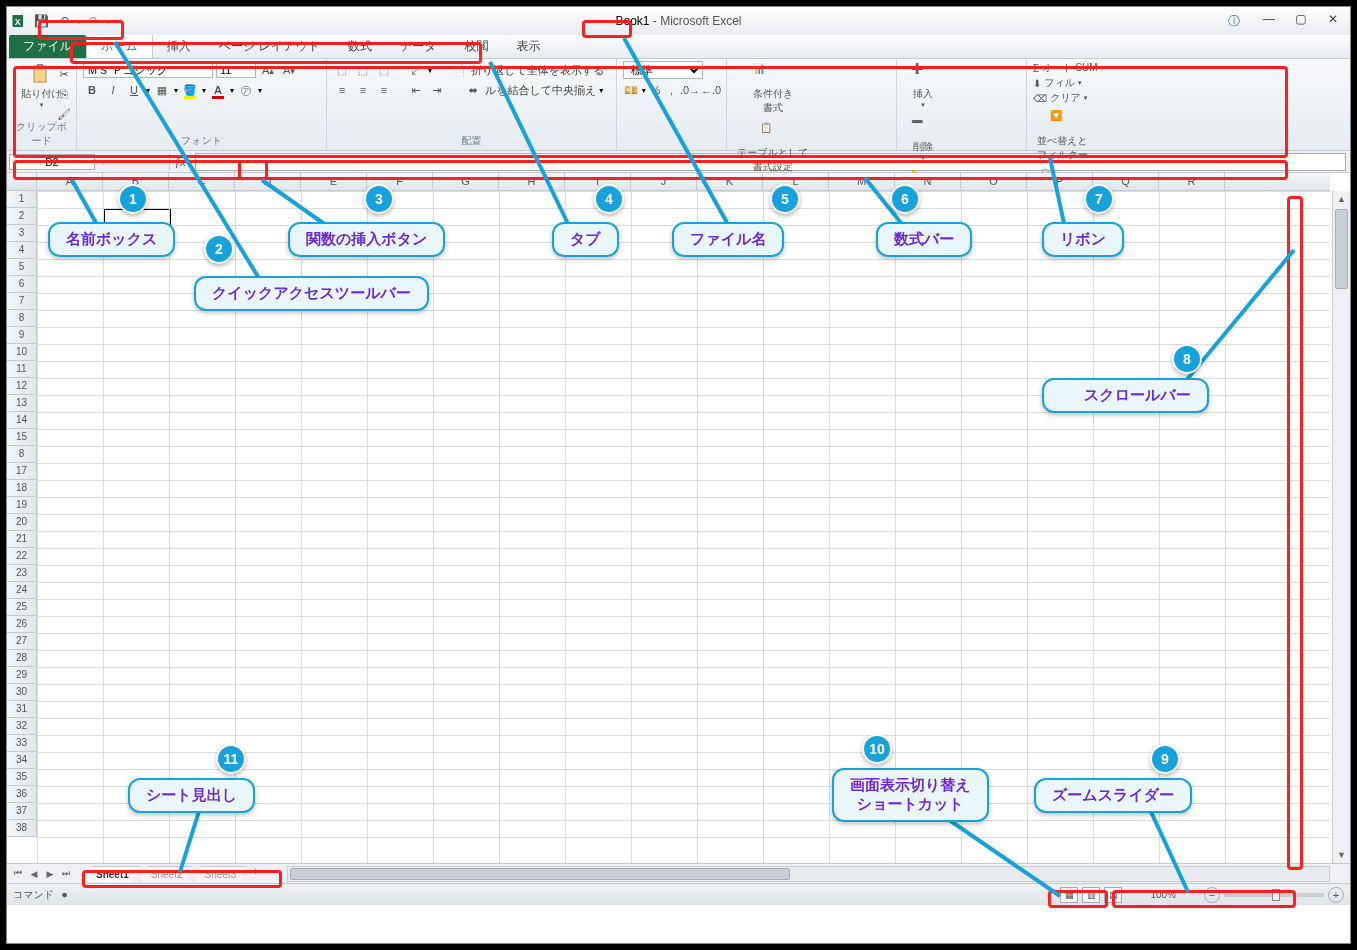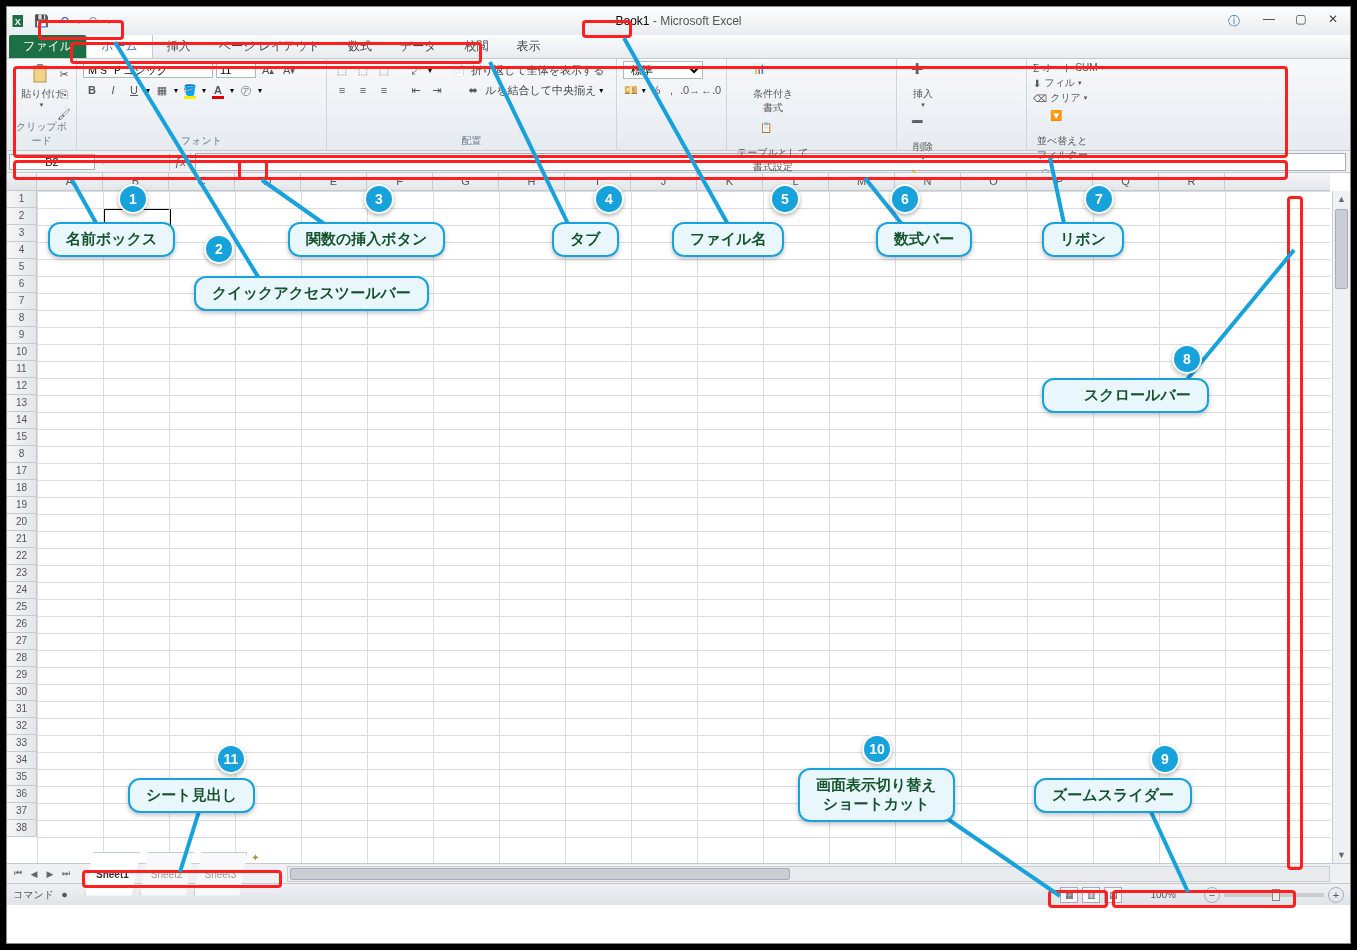--- a/index.html
+++ b/index.html
@@ -55,41 +55,41 @@
 .active-cell { position:absolute; border:2px solid #000; background:transparent; box-sizing:border-box;}
 .vscroll { position:absolute; right:0; top:18px; bottom:0; width:18px; background:#eef0f3; border-left:1px solid #ccc;}
 .vscroll-thumb { position:absolute; left:2px; right:2px; top:2px; height:80px; background:#c9ced5; border:1px solid #aab; border-radius:2px;}
 .vscroll-arrow { position:absolute; left:0; right:0; height:16px; display:flex; align-items:center; justify-content:center; font-size:9px; color:#666;}
 
 
 .sheet-row { height:20px; background:#eef0f3; border-top:1px solid #c5c9d0; display:flex; align-items:center; position:relative;}
 .sheet-nav { display:flex; padding:0 4px; gap:2px;}
 .sheet-nav-btn { width:14px; height:14px; font-size:9px; color:#666; display:flex; align-items:center; justify-content:center;}
 .sheet-tabs { display:flex; margin-left:8px;}
-.sheet-tab { font-size:10px; padding:16px 10px; background:#f7f8fa; border:1px solid #c5c9d0; border-bottom:none; color:#999; clip-path: polygon(8px 0, 100% 0, calc(100% - 8px) 100%, 0 100%);}
+.sheet-tab { font-size:10px; padding:2px 10px; background:#f7f8fa; border:1px solid #c5c9d0; border-bottom:none; color:#999; clip-path: polygon(8px 0, 100% 0, calc(100% - 8px) 100%, 0 100%);}
 .sheet-tab.active { background:#fff; color:#333; font-weight:bold;}
 .new-sheet { width:18px; height:14px; margin-left:4px; font-size:10px; color:#b88a3a;}
 .hscroll { position:absolute; right:20px; left:280px; top:2px; height:16px; background:#e8ebee; border:1px solid #ccc;}
 .hscroll-thumb{ position:absolute; left:2px; top:1px; bottom:1px; width:500px; background:#c9ced5; border:1px solid #aab; border-radius:2px;}
 
 
 .status-bar { height:22px; background:linear-gradient(#eef1f4,#dfe4e9); border-top:1px solid #c5c9d0; display:flex; align-items:center; font-size:10px; color:#555; padding:0 6px; justify-content:space-between;}
 .status-left { display:flex; align-items:center; gap:8px;}
 .status-right { display:flex; align-items:center; gap:4px;}
 .view-btn { width:18px; height:16px; border:1px solid #aab; background:#f5f7f9; display:flex; align-items:center; justify-content:center; font-size:9px;}
 .zoom-track { width:100px; height:4px; background:#ccc; position:relative;}
 .zoom-handle { position:absolute; left:48px; top:-4px; width:8px; height:12px; background:#eee; border:1px solid #888;}
 .zoombtn { width:16px; height:16px; border:1px solid #aab; border-radius:8px; display:flex; align-items:center; justify-content:center; font-size:11px;}
 
 
 .hl { position:absolute; border:3px solid #ff1f1f; border-radius:4px; pointer-events:none; z-index:50;}
 
 
 .callout-num { position:absolute; width:30px; height:30px; border-radius:50%; background:#18a2db; border:2px solid #fff; color:#fff; font-size:14px; font-weight:bold; display:flex; align-items:center; justify-content:center; z-index:70; box-shadow:0 2px 4px rgba(0,0,0,0.3);}
-.callout-box { position:absolute; background:#e9f7fc; border:2px solid #18a2db; border-radius:12px; padding:6px 16px; font-size:15px; color:#14532d; font-weight:bold; z-index:65; box-shadow:0 2px 5px rgba(0,0,0,0.25); white-space:nowrap;}
+.callout-box { position:absolute; background:#e9f7fc; border:2px solid #18a2db; border-radius:12px; padding:6px 16px; font-size:15px; color:#6d28d9; font-weight:bold; z-index:65; box-shadow:0 2px 5px rgba(0,0,0,0.25); white-space:nowrap;}
 
 
 .overlay-svg { position:absolute; inset:0; pointer-events:none; z-index:60;}
 .overlay-svg line { stroke:#18a2db; stroke-width:4; }
 </style>
 </head>
 <body>
 
 <div class="window">
 
@@ -520,15 +520,15 @@
 
 <div class="callout-box" style="left:48px; top:222px;">名前ボックス</div>
 <div class="callout-box" style="left:194px; top:276px;">クイックアクセスツールバー</div>
 <div class="callout-box" style="left:288px; top:222px;font-family:Liberation Serif, serif;">関数の挿入ボタン</div>
 <div class="callout-box" style="left:552px; top:222px;">タブ</div>
 <div class="callout-box" style="left:672px; top:222px;">ファイル名</div>
 <div class="callout-box" style="left:876px; top:222px;">数式バー</div>
 <div class="callout-box" style="left:1042px; top:222px;">リボン</div>
 <div class="callout-box" style="left:1042px; top:378px;padding-left:40px;">スクロールバー</div>
 <div class="callout-box" style="left:1034px; top:778px;">ズームスライダー</div>
-<div class="callout-box" style="left:798px; top:768px; white-space:pre-line; text-align:center;">画面表示切り替え
+<div class="callout-box" style="left:832px; top:768px; white-space:pre-line; text-align:center;">画面表示切り替え
 ショートカット</div>
 <div class="callout-box" style="left:128px; top:778px;">シート見出し</div>
 
 </body></html>

